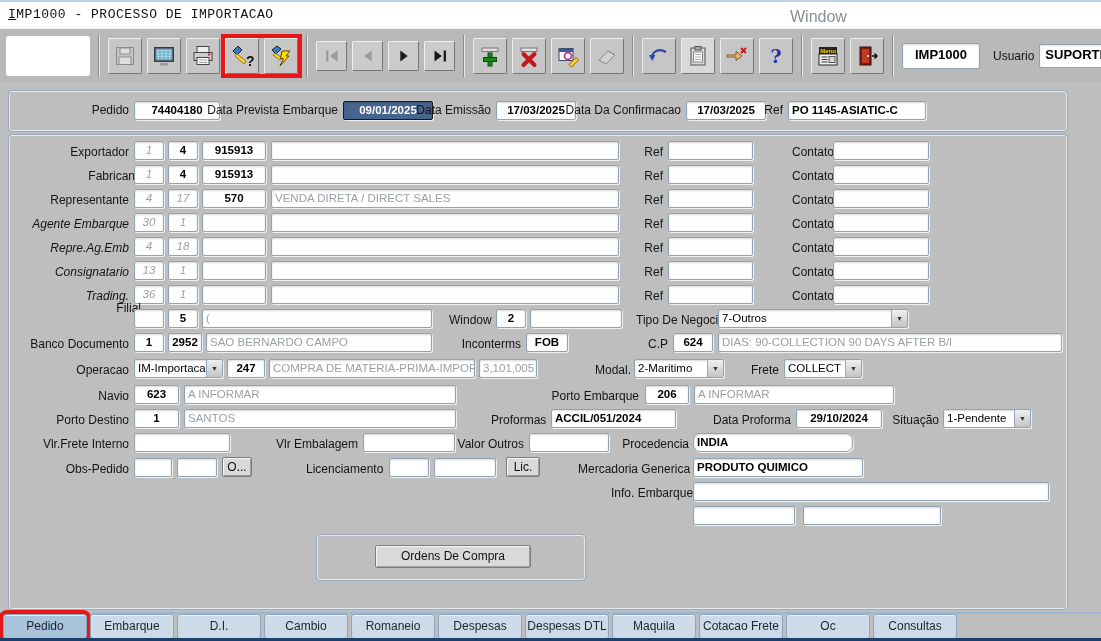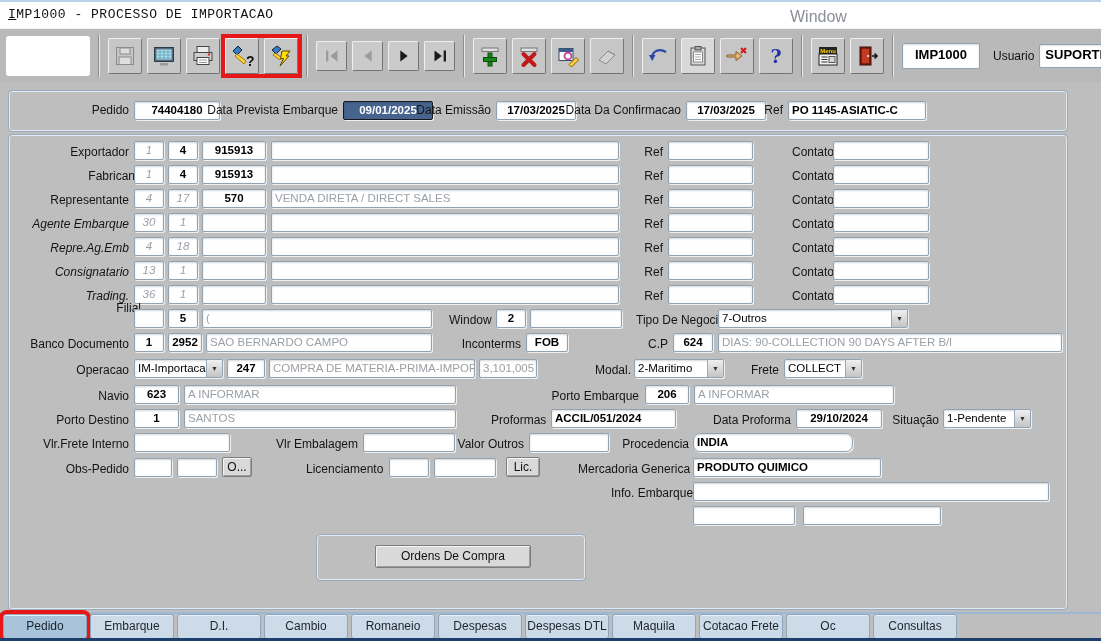--- a/index.html
+++ b/index.html
@@ -374,21 +374,21 @@
 
       <div class="lbl" style="top:325px;left:55px;width:65px;">Obs-Pedido</div>
       <div class="fld" style="top:323px;left:125px;width:38px;"></div>
       <div class="fld" style="top:323px;left:168px;width:40px;"></div>
       <div class="sbtn" style="top:322px;left:213px;width:30px;">O...</div>
       <div class="lbl" style="top:325px;left:297px;width:77px;">Licenciamento</div>
       <div class="fld" style="top:323px;left:380px;width:40px;"></div>
       <div class="fld" style="top:323px;left:425px;width:62px;"></div>
       <div class="sbtn" style="top:322px;left:497px;width:34px;">Lic.</div>
       <div class="lbl" style="top:325px;left:569px;width:111px;">Mercadoria Generica</div>
-      <div class="fld" style="top:323px;left:684px;width:188px;">PRODUTO QUIMICO</div>
+      <div class="fld" style="top:323px;left:684px;width:170px;">PRODUTO QUIMICO</div>
 
       <div class="lbl" style="top:349px;left:602px;width:78px;">Info. Embarque</div>
       <div class="fld" style="top:347px;left:684px;width:356px;"></div>
       <div class="fld" style="top:371px;left:684px;width:102px;"></div>
       <div class="fld" style="top:371px;left:794px;width:138px;"></div>
 
       <div class="frame" style="left:307px;top:399px;width:268px;height:45px;"></div>
       <div class="sbtn" style="top:410px;left:366px;width:156px;height:23px;line-height:21px;">Ordens De Compra</div>
     </div>
   </div>

